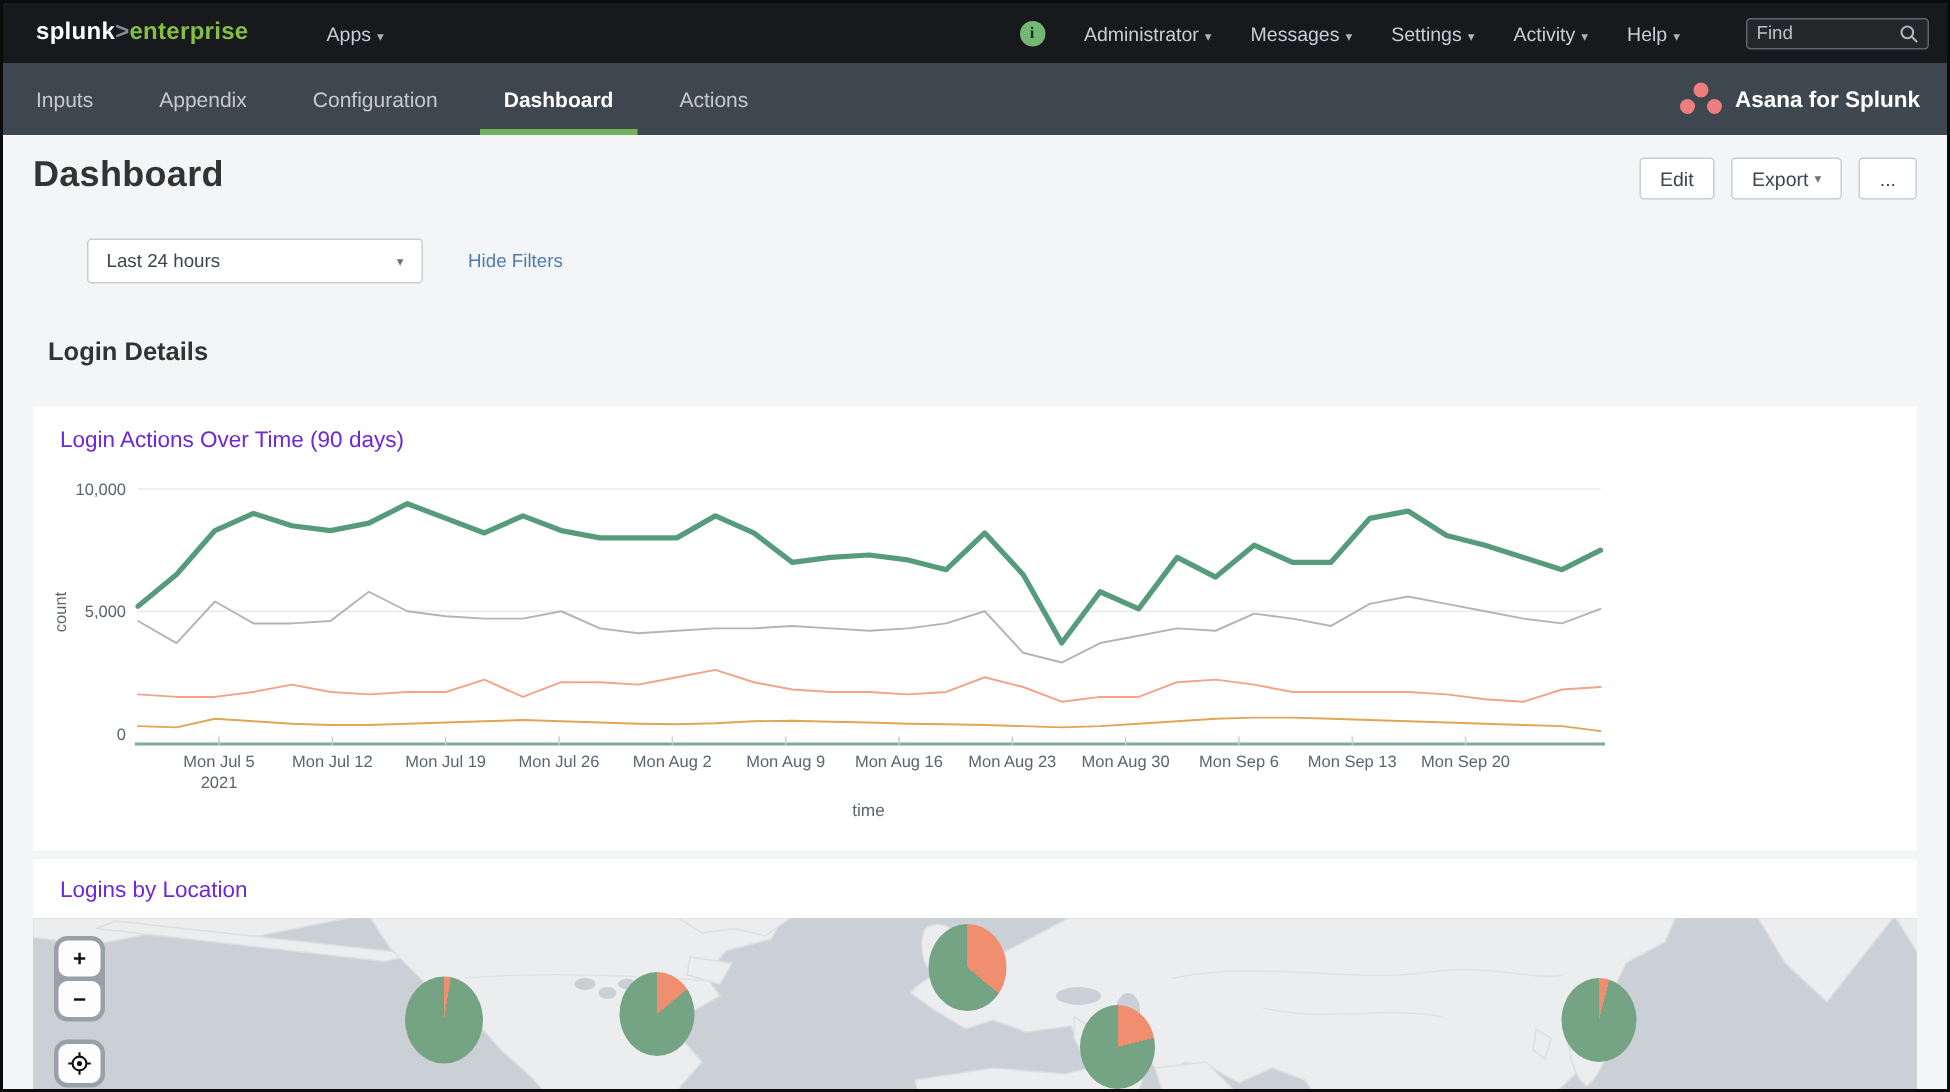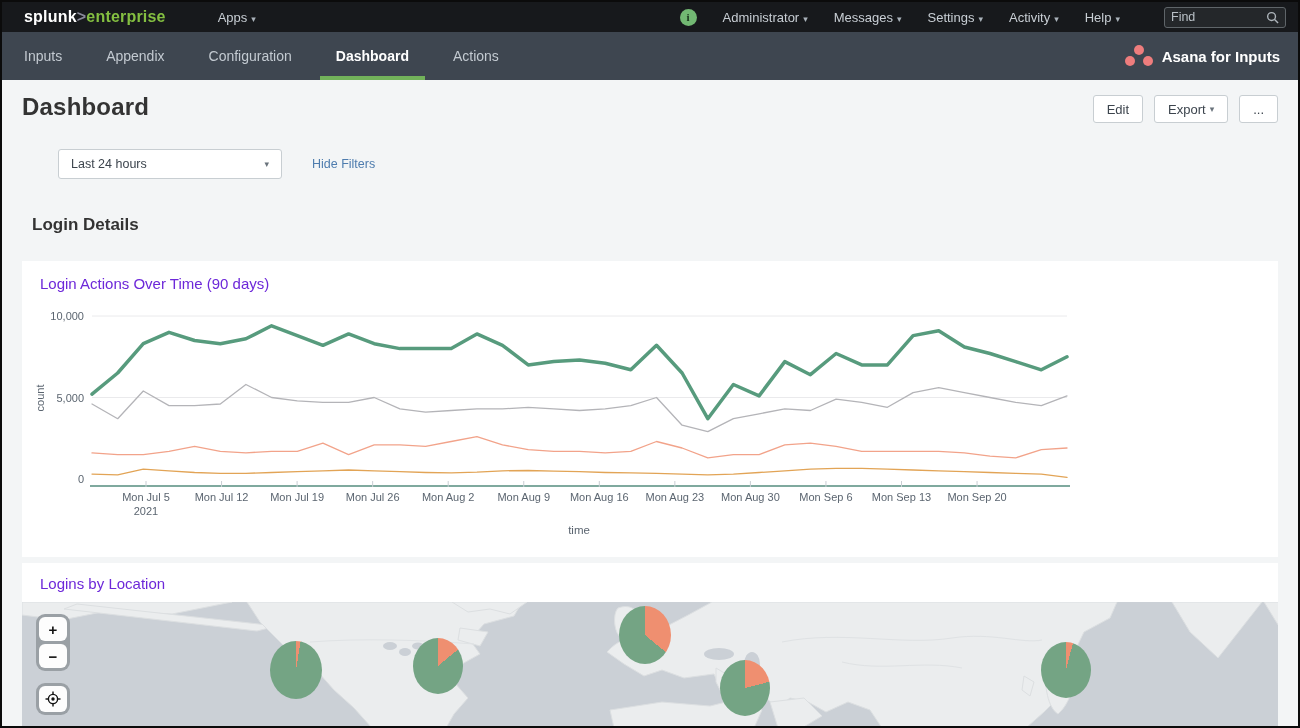--- a/index.html
+++ b/index.html
@@ -1,21 +1,21 @@
 <!DOCTYPE html>
 <html><head>
 <meta charset="utf-8">
 <style>
   * { margin:0; padding:0; box-sizing:border-box; }
   html,body { width:1300px; height:728px; }
   body { font-family:"Liberation Sans", sans-serif; background:#f3f5f6; }
   .frame { width:1300px; height:728px; border:2px solid #0b0b0b; background:#f3f5f6; overflow:hidden; position:relative; }
 
   
-  .topbar { height:30px; background:#17191c; display:flex; align-items:center; padding:0 12px 0 22px; color:#c8ced4; font-size:13px; }
+  .topbar { height:40px; background:#17191c; display:flex; align-items:center; padding:0 12px 0 22px; color:#c8ced4; font-size:13px; }
   .logo { font-size:16px; letter-spacing:.2px; white-space:nowrap; }
   .logo .s { color:#fff; font-weight:bold; }
   .logo .gt { color:#889; font-weight:bold; }
   .logo .e { color:#84bf41; font-weight:bold; }
   .topbar .apps { margin-left:52px; cursor:pointer; }
   .top-spacer { flex:1; }
   .topmenu { display:flex; align-items:center; gap:26px; }
   .topmenu .mi { cursor:pointer; white-space:nowrap; }
   .caret { font-size:9px; color:#aab2ba; margin-left:4px; }
   .info-badge { width:17px; height:17px; border-radius:50%; background:#72b873; color:#17311a; font-size:11px; font-weight:bold; display:inline-flex; align-items:center; justify-content:center; font-family:"Liberation Serif", serif; }
@@ -100,21 +100,21 @@
         <div class="tab">Configuration</div>
         <div class="tab active">Dashboard</div>
         <div class="tab">Actions</div>
       </div>
     <div class="brand">
       <span class="asana-dots">
           <i></i>
           <i></i>
           <i></i>
         </span>
-      <span>Asana for Inputs</span>
+      <span>Asana for Splunk</span>
     </div>
   </div>
 
   <div class="content">
 
     <div class="header-row">
       <h1 class="page-title">Dashboard</h1>
       <div class="actions">
         <button class="btn">
             <span>Edit</span>

